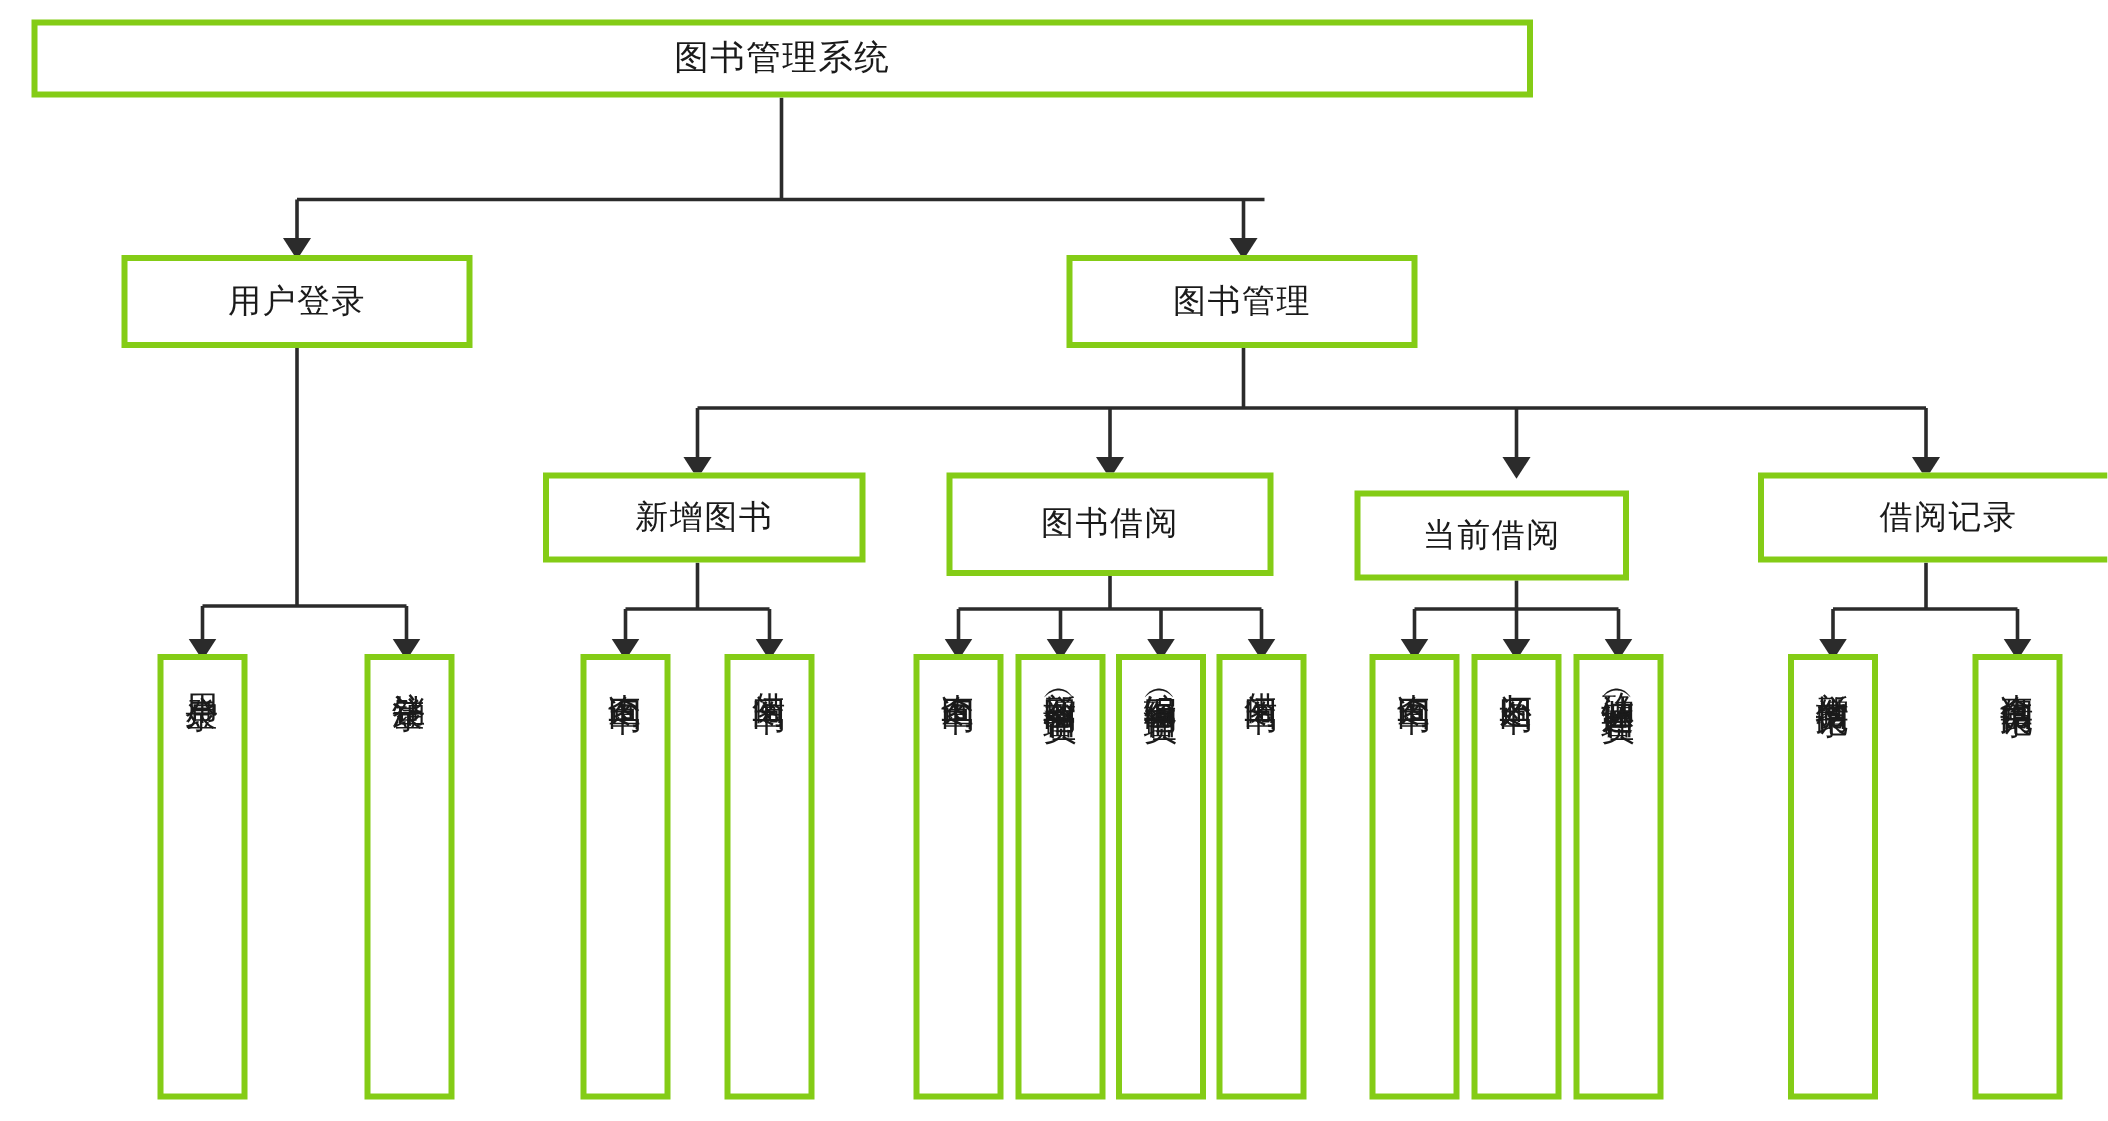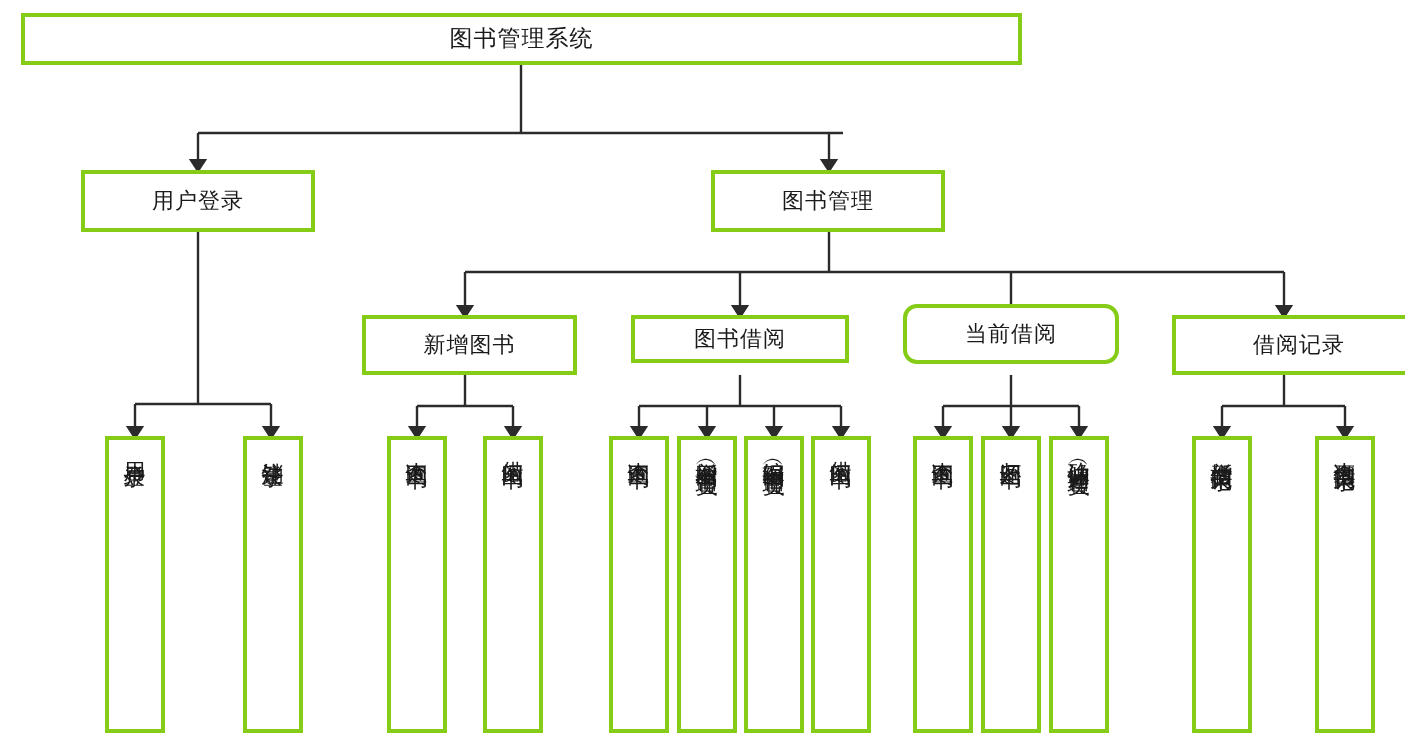--- a/index.html
+++ b/index.html
@@ -137,24 +137,24 @@
   <div class="node horiz" style="left:81px; top:170px; width:234px; height:62px;">
     <span class="label">用户登录</span>
   </div>
   <div class="node horiz" style="left:711px; top:170px; width:234px; height:62px;align-items:center;">
     <span class="label">图书管理</span>
   </div>
 
   <div class="node horiz" style="left:362px; top:315px; width:215px; height:60px;">
     <span class="label">新增图书</span>
   </div>
-  <div class="node horiz" style="left:631px; top:315px; width:218px; height:48px;">
+  <div class="node horiz" style="left:631px; top:315px; width:218px; height:69px;">
     <span class="label">图书借阅</span>
   </div>
-  <div class="node horiz" style="left:903px; top:304px; width:216px; height:60px;border-radius:14px;">
+  <div class="node horiz" style="left:903px; top:327px; width:183px; height:60px;">
     <span class="label">当前借阅</span>
   </div>
   <div class="node horiz" style="left:1172px; top:315px; width:254px; height:60px;">
     <span class="label">借阅记录</span>
   </div>
 
   <div class="node vert" style="left:105px; top:436px; width:60px; height:297px;">
     <span class="label">用户登录</span>
   </div>
   <div class="node vert" style="left:243px; top:436px; width:60px; height:297px;">

